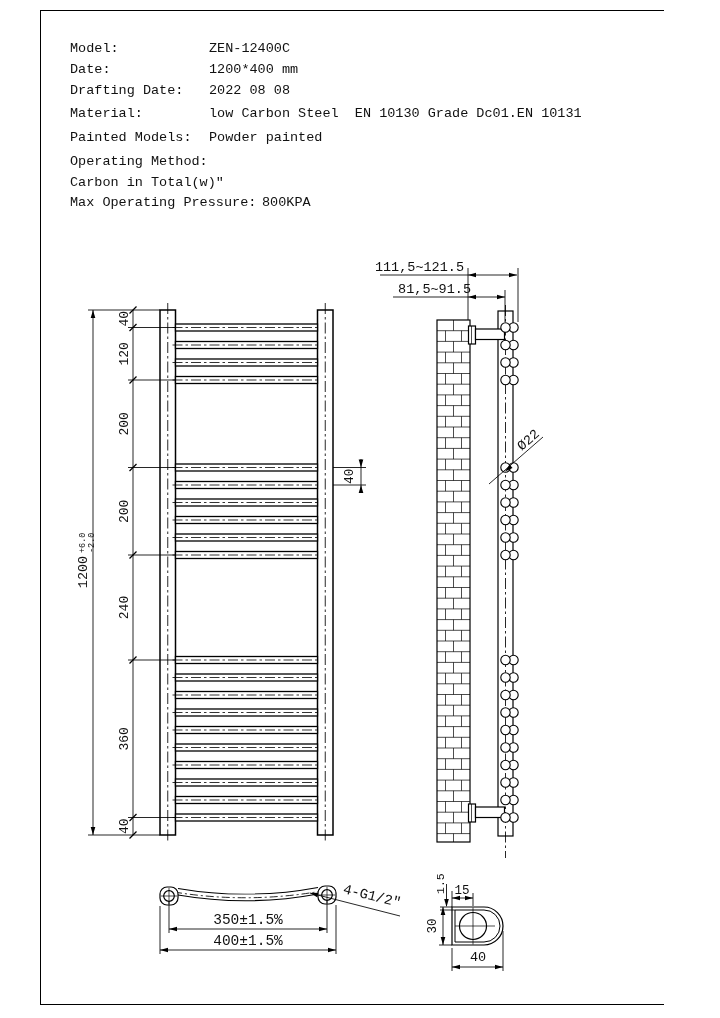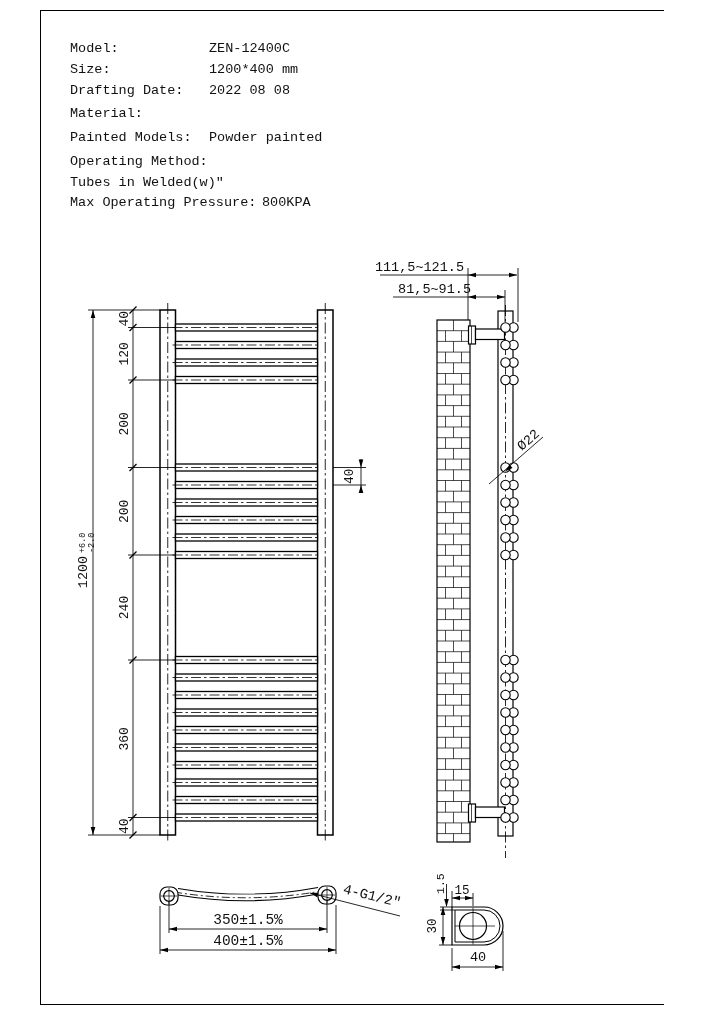--- a/index.html
+++ b/index.html
@@ -22,26 +22,26 @@
   .ar{fill:#000;stroke:none;}
 </style>
 </head>
 <body>
 
 <div class="page">
   <div class="frame"></div>
 
   <div class="specs">
     <div class="spec-row" style="top:41px"><span class="lbl">Model:</span><span class="val">ZEN-12400C</span></div>
-    <div class="spec-row" style="top:62px"><span class="lbl">Size:</span><span class="val">1200*400 mm</span></div>
+    <div class="spec-row" style="top:62px"><span class="lbl">Date:</span><span class="val">1200*400 mm</span></div>
     <div class="spec-row" style="top:83px"><span class="lbl">Drafting Date:</span><span class="val">2022 08 08</span></div>
-    <div class="spec-row" style="top:106px"><span class="lbl">Material:</span></div>
+    <div class="spec-row" style="top:106px"><span class="lbl">Material:</span><span class="val">low Carbon Steel  EN 10130 Grade Dc01.EN 10131</span></div>
     <div class="spec-row" style="top:130px"><span class="lbl">Painted Models:</span><span class="val">Powder painted</span></div>
     <div class="spec-row" style="top:154px"><span class="lbl">Operating Method:</span></div>
-    <div class="spec-row" style="top:175px"><span class="lbl">Tubes in Welded(w)″</span><span class="val"></span></div>
+    <div class="spec-row" style="top:175px"><span class="lbl">Carbon in Total(w)″</span><span class="val"></span></div>
     <div class="spec-row" style="top:195px"><span class="lbl">Max Operating Pressure:</span><span class="val" style="left:262px">800KPA</span></div>
   </div>
 
   <svg width="720" height="1018" viewBox="0 0 720 1018">
 
     <g>
       <rect class="o" x="160" y="310" width="15.5" height="525"></rect>
       <rect class="o" x="317.5" y="310" width="15.5" height="525"></rect>
       <line class="cl" x1="167.75" y1="303" x2="167.75" y2="842"></line>
       <line class="cl" x1="325.25" y1="303" x2="325.25" y2="842"></line>

